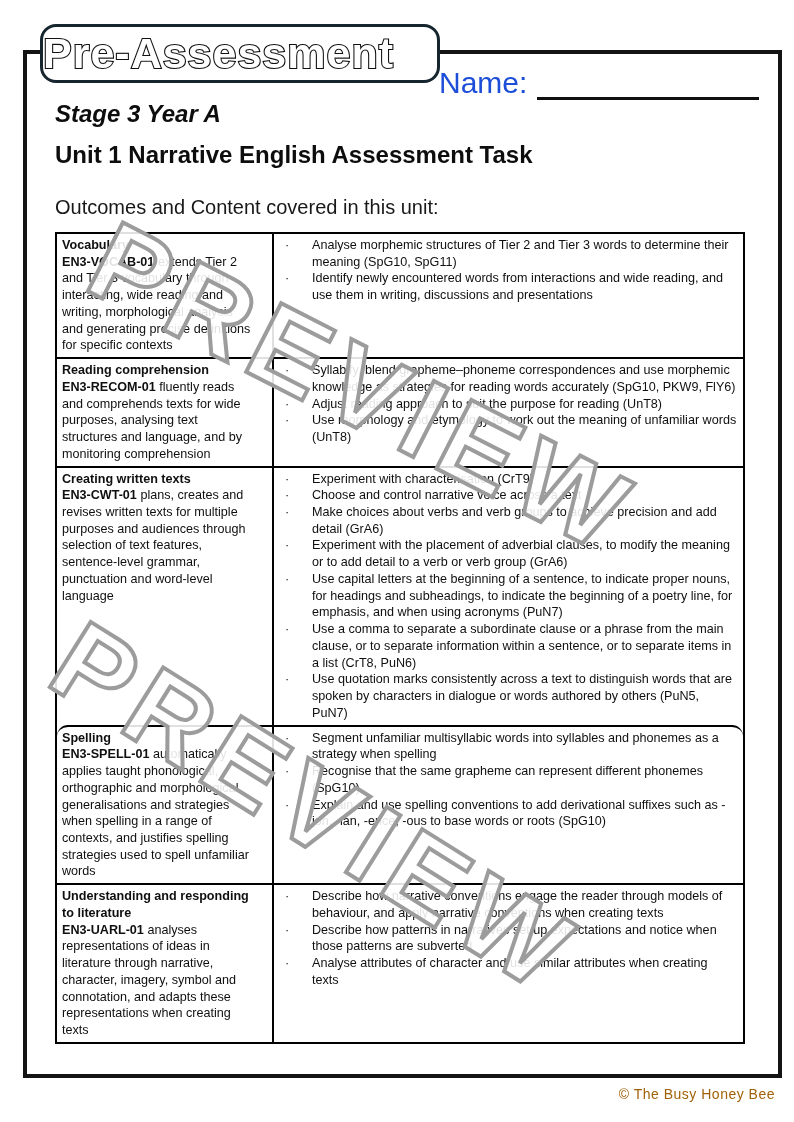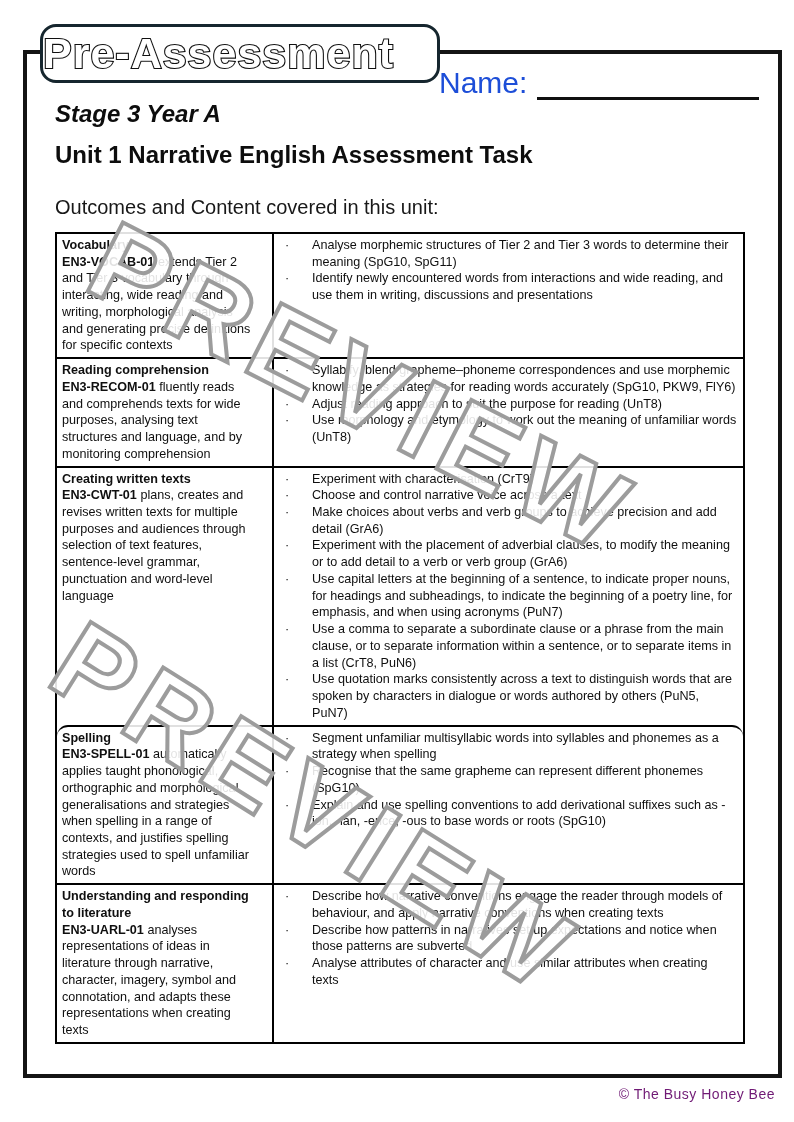--- a/index.html
+++ b/index.html
@@ -52,21 +52,21 @@
   .bullet-text{flex:1;}
   .watermark{
     position:absolute;z-index:20;font-weight:700;font-size:112px;letter-spacing:11px;
     white-space:nowrap;color:rgba(255,255,255,0.88);
     -webkit-text-stroke:4px #9c9c9c;transform-origin:0 0;pointer-events:none;
   }
   .wm1{left:128px;top:196px;transform:rotate(27deg);}
   .wm2{left:98px;top:596px;transform:rotate(32deg);}
   .footer{
     position:absolute;right:19px;top:1086px;z-index:10;
-    font-size:14px;letter-spacing:0.5px;color:#701a75;
+    font-size:14px;letter-spacing:0.5px;color:#a16207;
   }
 </style>
 </head>
 <body>
 
 <div class="page-border"></div>
 
 <div class="badge">
   <span class="badge-text">Pre-Assessment</span>
 </div>

